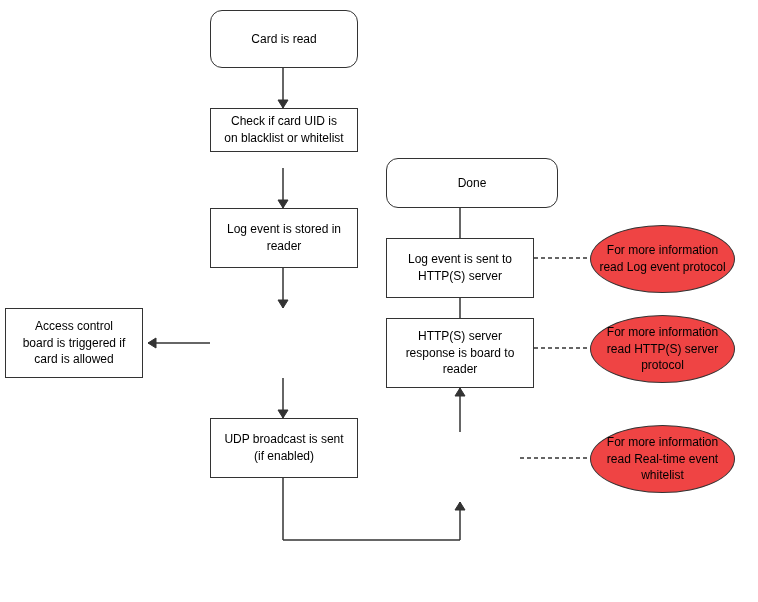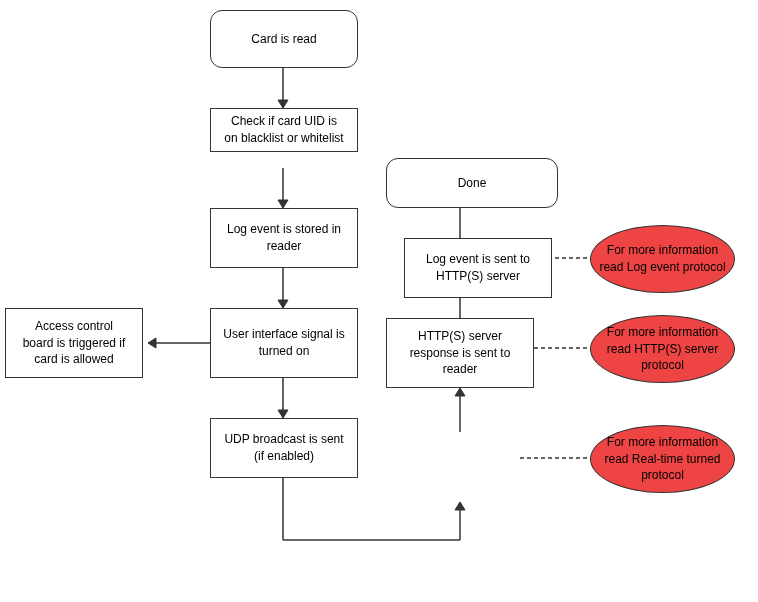--- a/index.html
+++ b/index.html
@@ -111,50 +111,47 @@
   </div>
 
   <div class="box" style="left:210px; top:108px; width:148px; height:44px;">
     <span>Check if card UID is on blacklist or whitelist</span>
   </div>
 
   <div class="box" style="left:210px; top:208px; width:148px; height:60px;">
     <span>Log event is stored in reader</span>
   </div>
 
-  <div class="box" style="left:210px; top:308px; width:148px; height:70px;">
-    <span>User interface signal is turned on</span>
-  </div>
 
   <div class="box" style="left:210px; top:418px; width:148px; height:60px;">
     <span>UDP broadcast is sent (if enabled)</span>
   </div>
 
   <div class="box rounded" style="left:386px; top:158px; width:172px; height:50px;">
     <span>Done</span>
   </div>
 
-  <div class="box" style="left:404px; top:238px; width:148px; height:60px;">
+  <div class="box" style="left:386px; top:238px; width:148px; height:60px;">
     <span>Log event is sent to HTTP(S) server</span>
   </div>
 
   <div class="box" style="left:386px; top:318px; width:148px; height:70px;">
-    <span>HTTP(S) server response is sent to reader</span>
+    <span>HTTP(S) server response is board to reader</span>
   </div>
 
 
   <div class="box" style="left:5px; top:308px; width:138px; height:70px;">
     <span>Access control board is triggered if card is allowed</span>
   </div>
 
   <div class="ellipse" style="left:590px; top:225px; width:145px; height:68px;">
     <span>For more information read Log event protocol</span>
   </div>
 
   <div class="ellipse" style="left:590px; top:315px; width:145px; height:68px;">
     <span>For more information read HTTP(S) server protocol</span>
   </div>
 
   <div class="ellipse" style="left:590px; top:425px; width:145px; height:68px;">
-    <span>For more information read Real-time turned protocol</span>
+    <span>For more information read Real-time event whitelist</span>
   </div>
 
 </div>
 
 </body></html>

